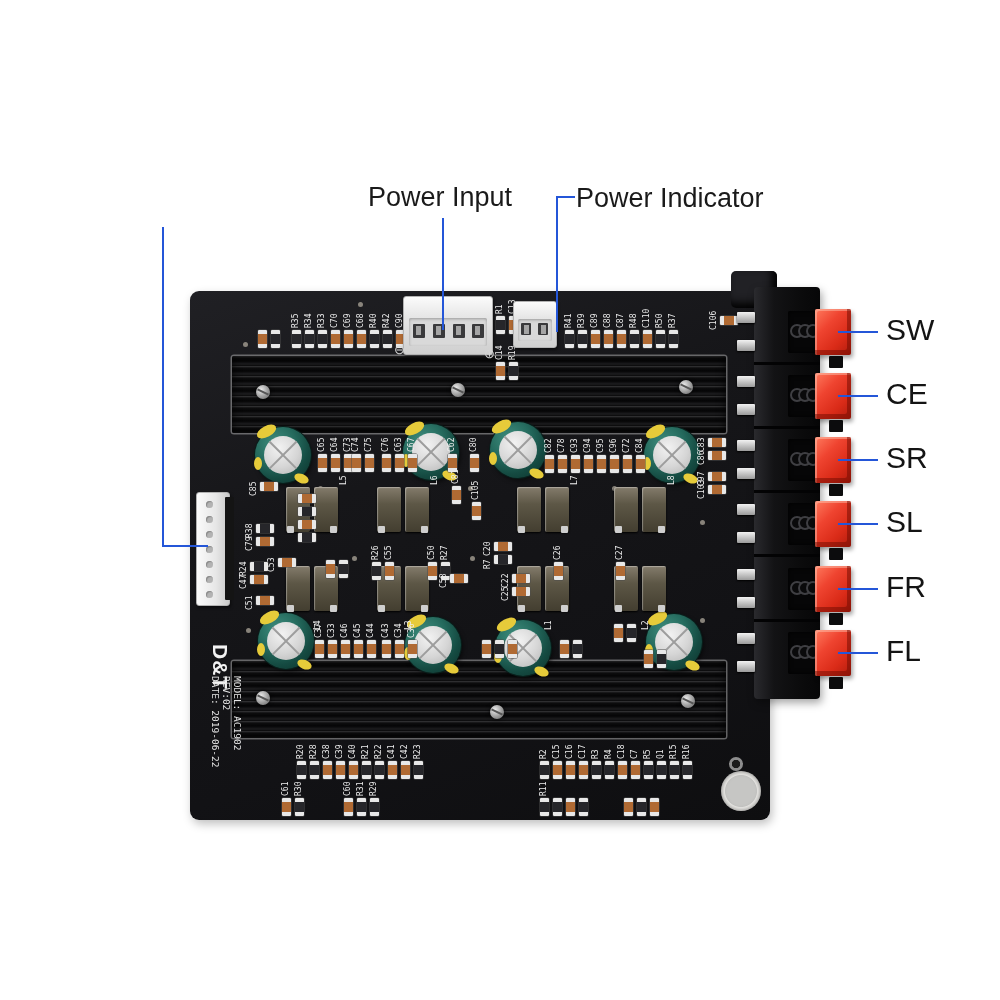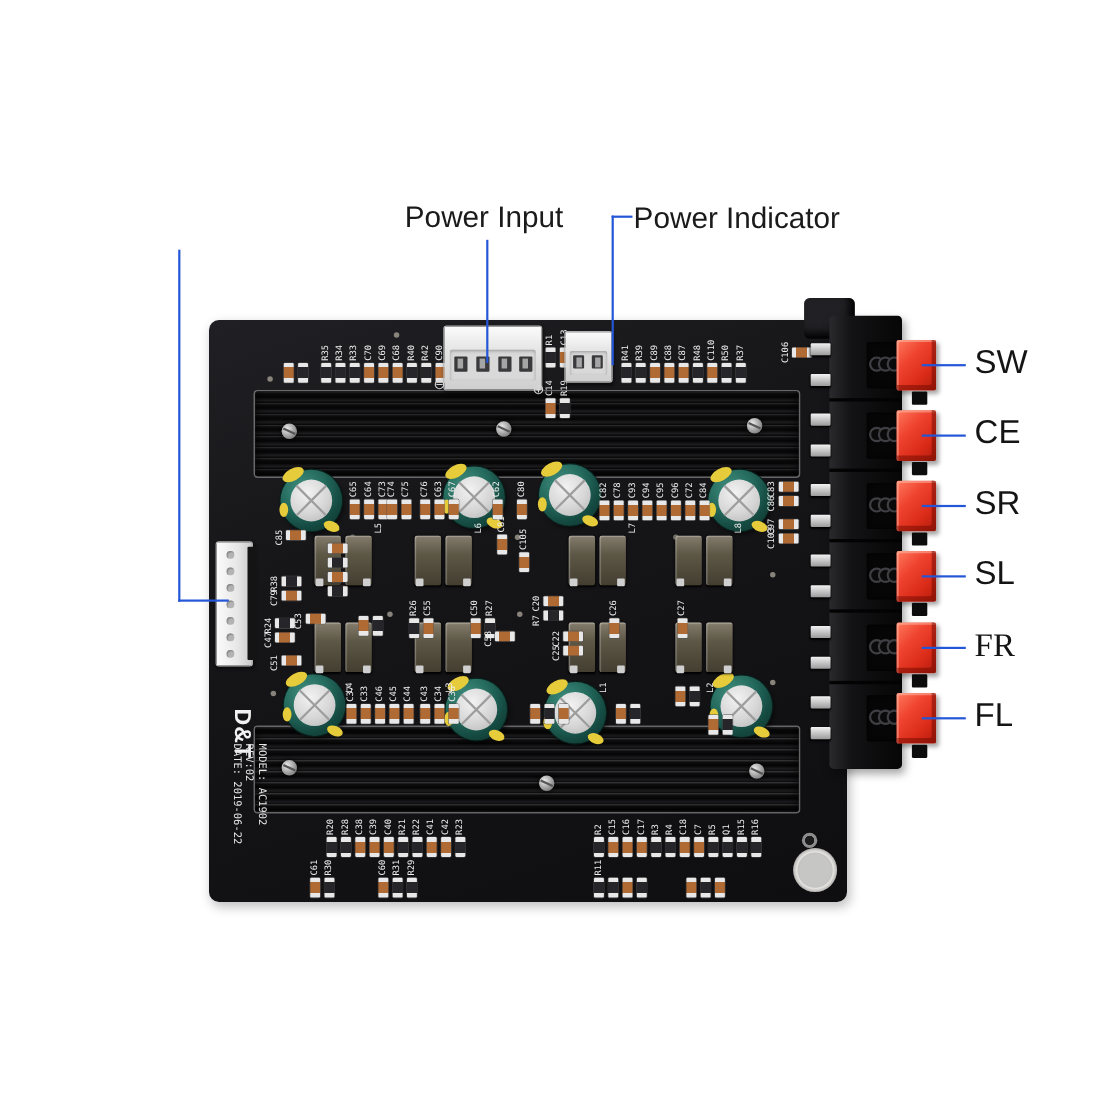--- a/index.html
+++ b/index.html
@@ -598,18 +598,18 @@
   <div id="channel-callouts" class="abs" style="left:0;top:0;z-index:6;">
       <div class="cline" style="left: 838px; top: 331px; width: 40px; height: 2px;"></div>
       <div class="ch-label" style="left: 886px; top: 313px;">SW</div>
       <div class="cline" style="left: 838px; top: 395px; width: 40px; height: 2px;"></div>
       <div class="ch-label" style="left: 886px; top: 377px;">CE</div>
       <div class="cline" style="left: 838px; top: 459px; width: 40px; height: 2px;"></div>
       <div class="ch-label" style="left: 886px; top: 441px;">SR</div>
       <div class="cline" style="left: 838px; top: 523px; width: 40px; height: 2px;"></div>
       <div class="ch-label" style="left: 886px; top: 505px;">SL</div>
       <div class="cline" style="left: 838px; top: 588px; width: 40px; height: 2px;"></div>
-      <div class="ch-label" style="left: 886px; top: 570px; font-family: Liberation Serif, serif;">FR</div>
+      <div class="ch-label" style="left: 886px; top: 570px;">FR</div>
       <div class="cline" style="left: 838px; top: 652px; width: 40px; height: 2px;"></div>
       <div class="ch-label" style="left: 886px; top: 634px;">FL</div>
     </div>
 
 </div>
 
 </body></html>

